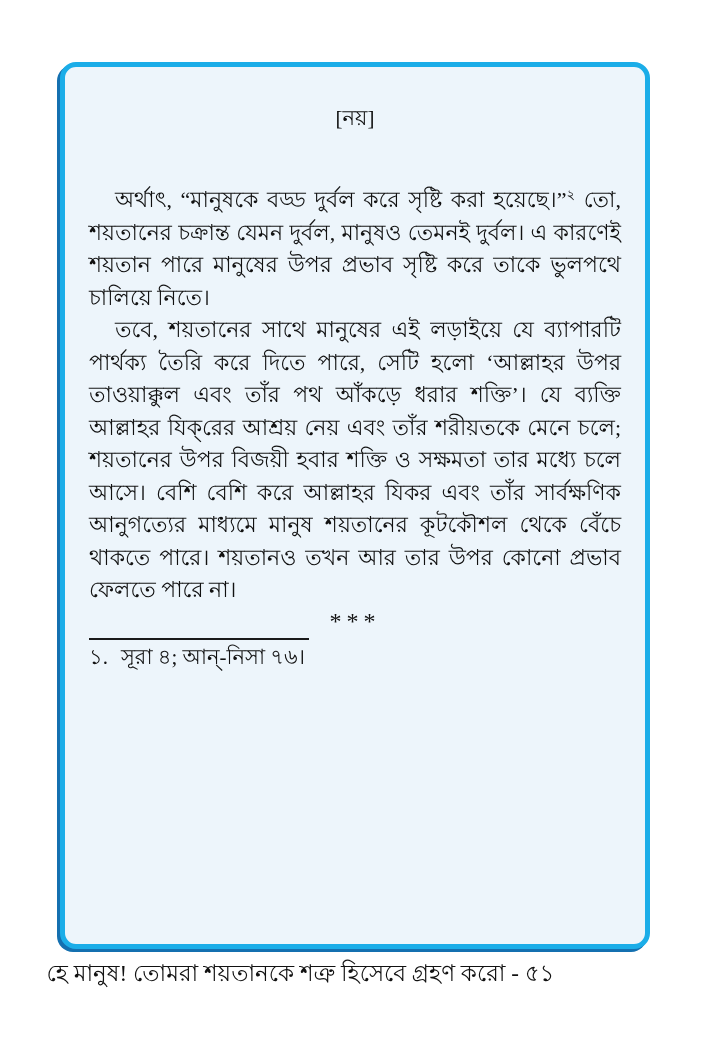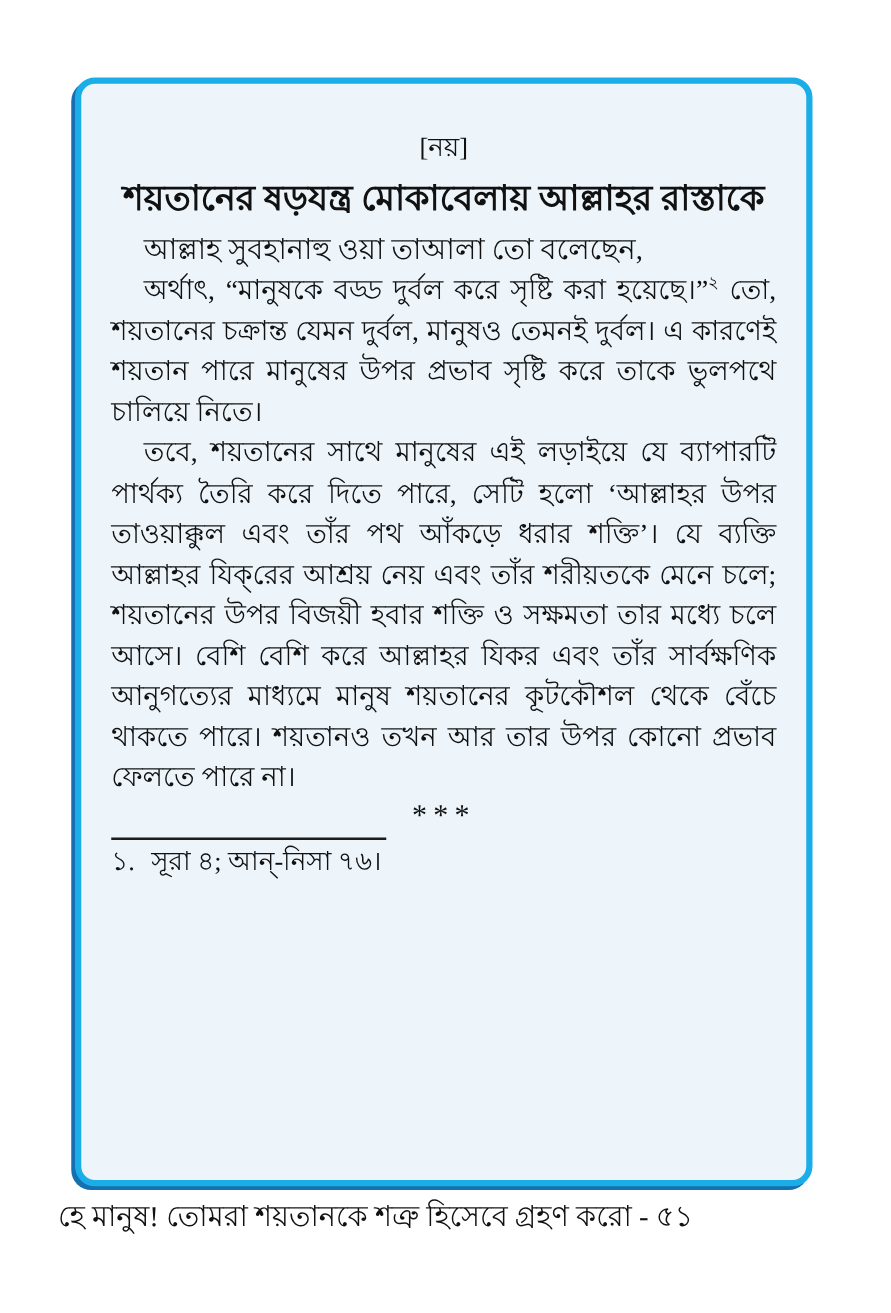--- a/index.html
+++ b/index.html
@@ -99,24 +99,23 @@
   }
 </style>
 </head>
 <body>
 
 <div class="panel">
 
   <div class="chapter-marker">[নয়]</div>
 
   <h1 class="heading">
-    <span>শয়তানের ষড়যন্ত্র মোকাবেলায় আল্লাহর রাস্তাকে</span><br>
+    <br>
   </h1>
 
-  <p class="intro">আল্লাহ সুবহানাহু ওয়া তাআলা তো বলেছেন,</p>
 
 
 
 
   <p class="body-para">
     <span>অর্থাৎ, “মানুষকে বড্ড দুর্বল করে সৃষ্টি করা হয়েছে।”</span><sup>২</sup><span> তো, শয়তানের চক্রান্ত যেমন দুর্বল, মানুষও তেমনই দুর্বল। এ কারণেই শয়তান পারে মানুষের উপর প্রভাব সৃষ্টি করে তাকে ভুলপথে চালিয়ে নিতে।</span>
   </p>
 
   <p class="body-para">তবে, শয়তানের সাথে মানুষের এই লড়াইয়ে যে ব্যাপারটি পার্থক্য তৈরি করে দিতে পারে, সেটি হলো ‘আল্লাহর উপর তাওয়াক্কুল এবং তাঁর পথ আঁকড়ে ধরার শক্তি’। যে ব্যক্তি আল্লাহর যিক্‌রের আশ্রয় নেয় এবং তাঁর শরীয়তকে মেনে চলে; শয়তানের উপর বিজয়ী হবার শক্তি ও সক্ষমতা তার মধ্যে চলে আসে। বেশি বেশি করে আল্লাহর যিকর এবং তাঁর সার্বক্ষণিক আনুগত্যের মাধ্যমে মানুষ শয়তানের কূটকৌশল থেকে বেঁচে থাকতে পারে। শয়তানও তখন আর তার উপর কোনো প্রভাব ফেলতে পারে না।</p>
 

